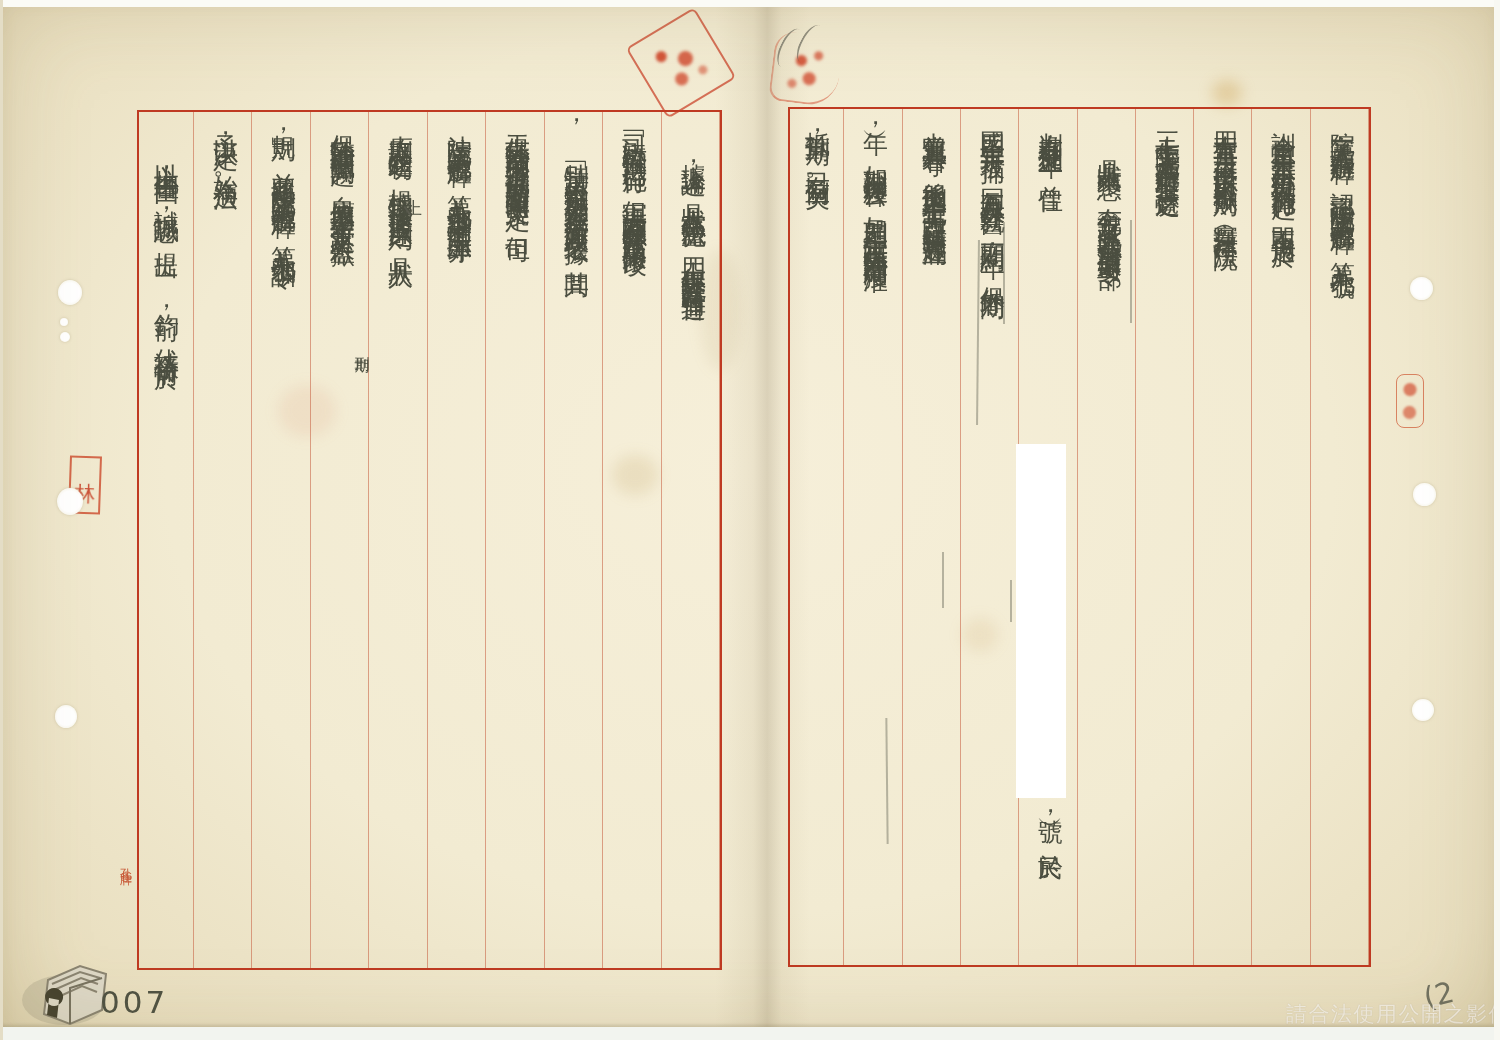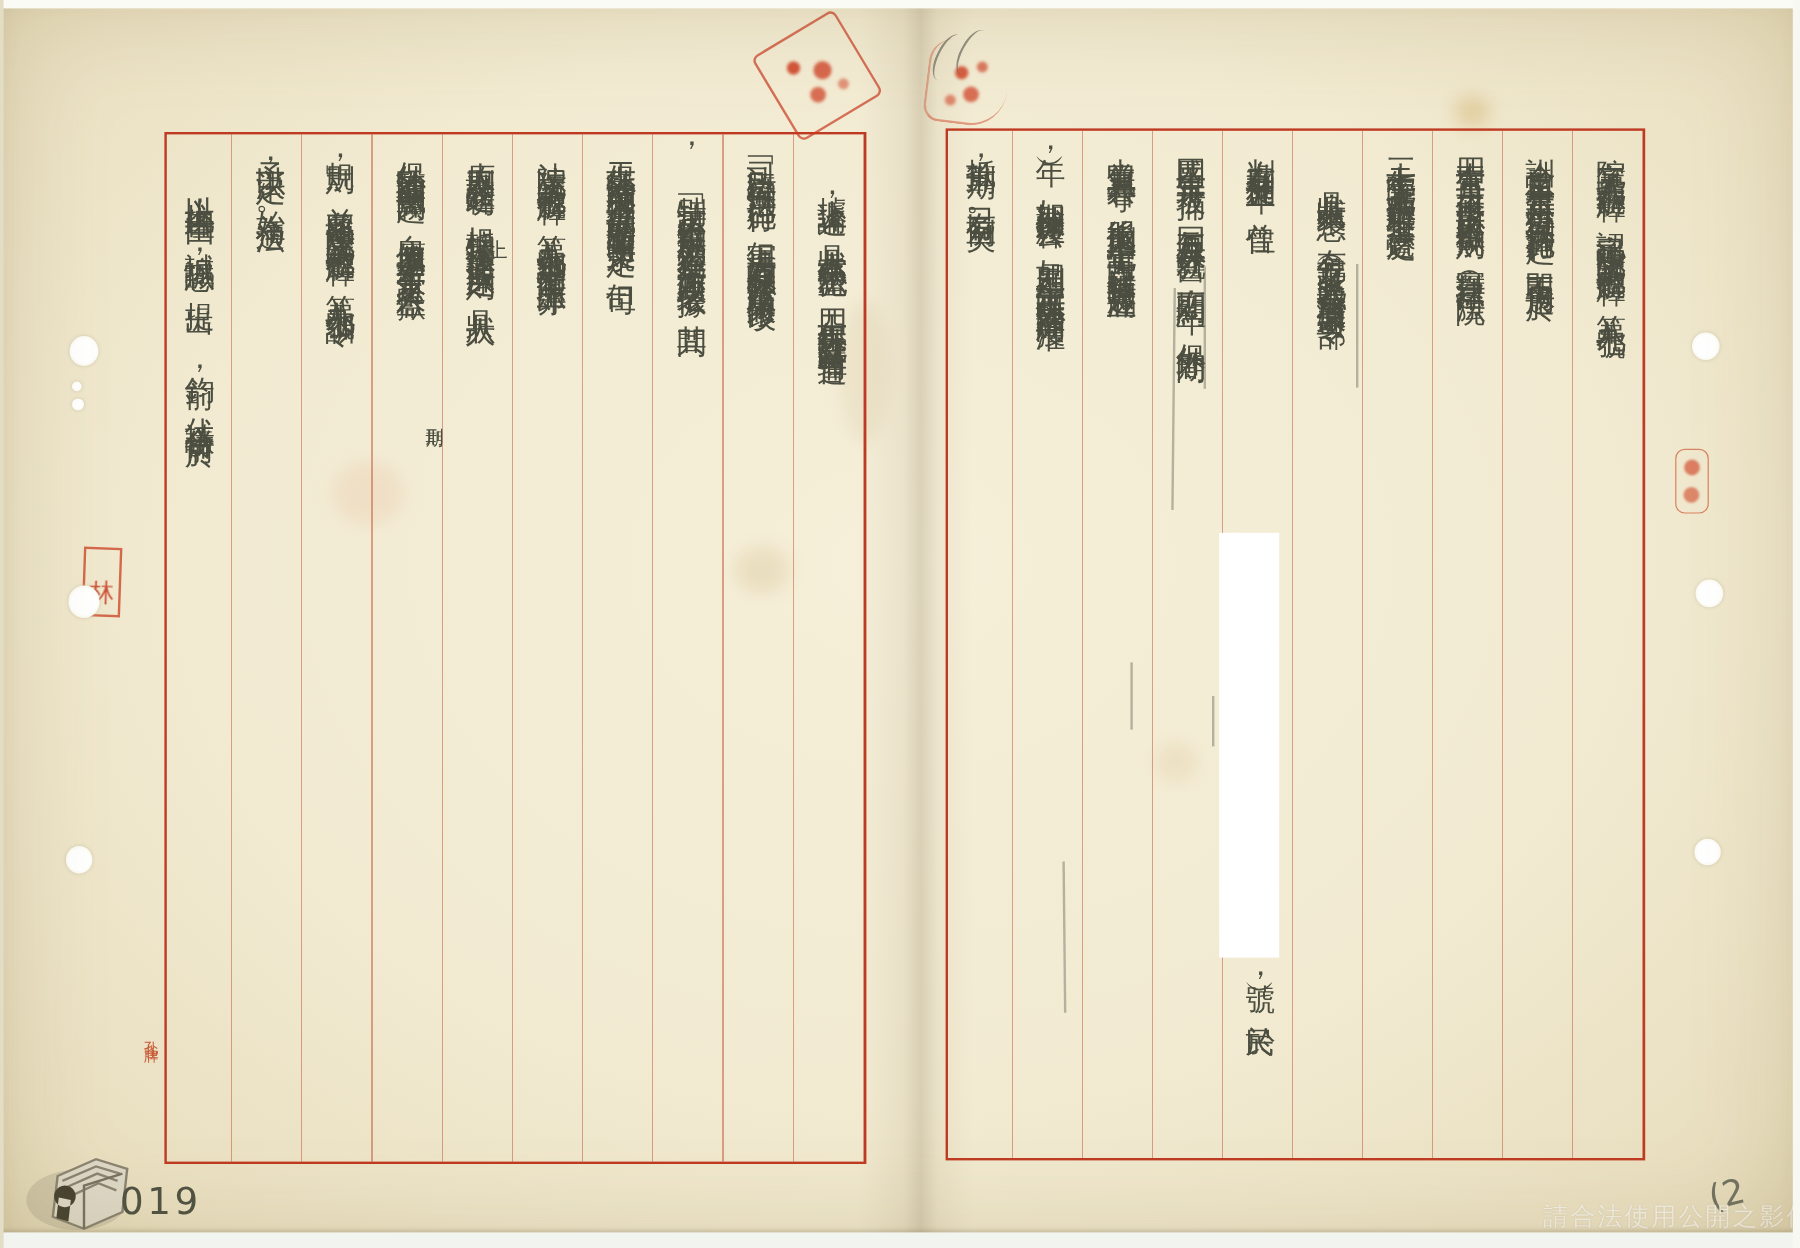--- a/index.html
+++ b/index.html
@@ -171,21 +171,21 @@
 
   <div class="bookicon">
     <svg width="95" height="72" viewBox="0 0 95 72">
       <ellipse cx="46" cy="42" rx="42" ry="25" fill="#b3ac93" opacity="0.45"></ellipse>
       <path d="M30 22 L62 8 L88 16 L84 52 L52 66 L26 56 Z" fill="#ddd8c6" stroke="#8a8471" stroke-width="2"></path>
       <path d="M34 26 L62 14 L82 20 M36 32 L63 20 L80 26 M38 40 L64 28 L79 34" fill="none" stroke="#8a8471" stroke-width="2"></path>
       <path d="M52 66 L52 30 L84 20" fill="none" stroke="#77725f" stroke-width="2"></path>
       <path d="M36 30 a9 9 0 1 0 .2 0 Z M31 40 l10 2 -2 18 -10 -3 Z" fill="#45422f"></path>
     </svg>
   </div>
-  <div class="booknum">019</div>
+  <div class="booknum">007</div>
 
   <div class="pencilnote">(2</div>
   <div class="watermark">請合法使用公開之影像</div>
 
   <div class="edge edge-top"></div>
   <div class="edge edge-bottom"></div>
   <div class="edge edge-right"></div>
   <div class="edge edge-left"></div>
 
 </div>

